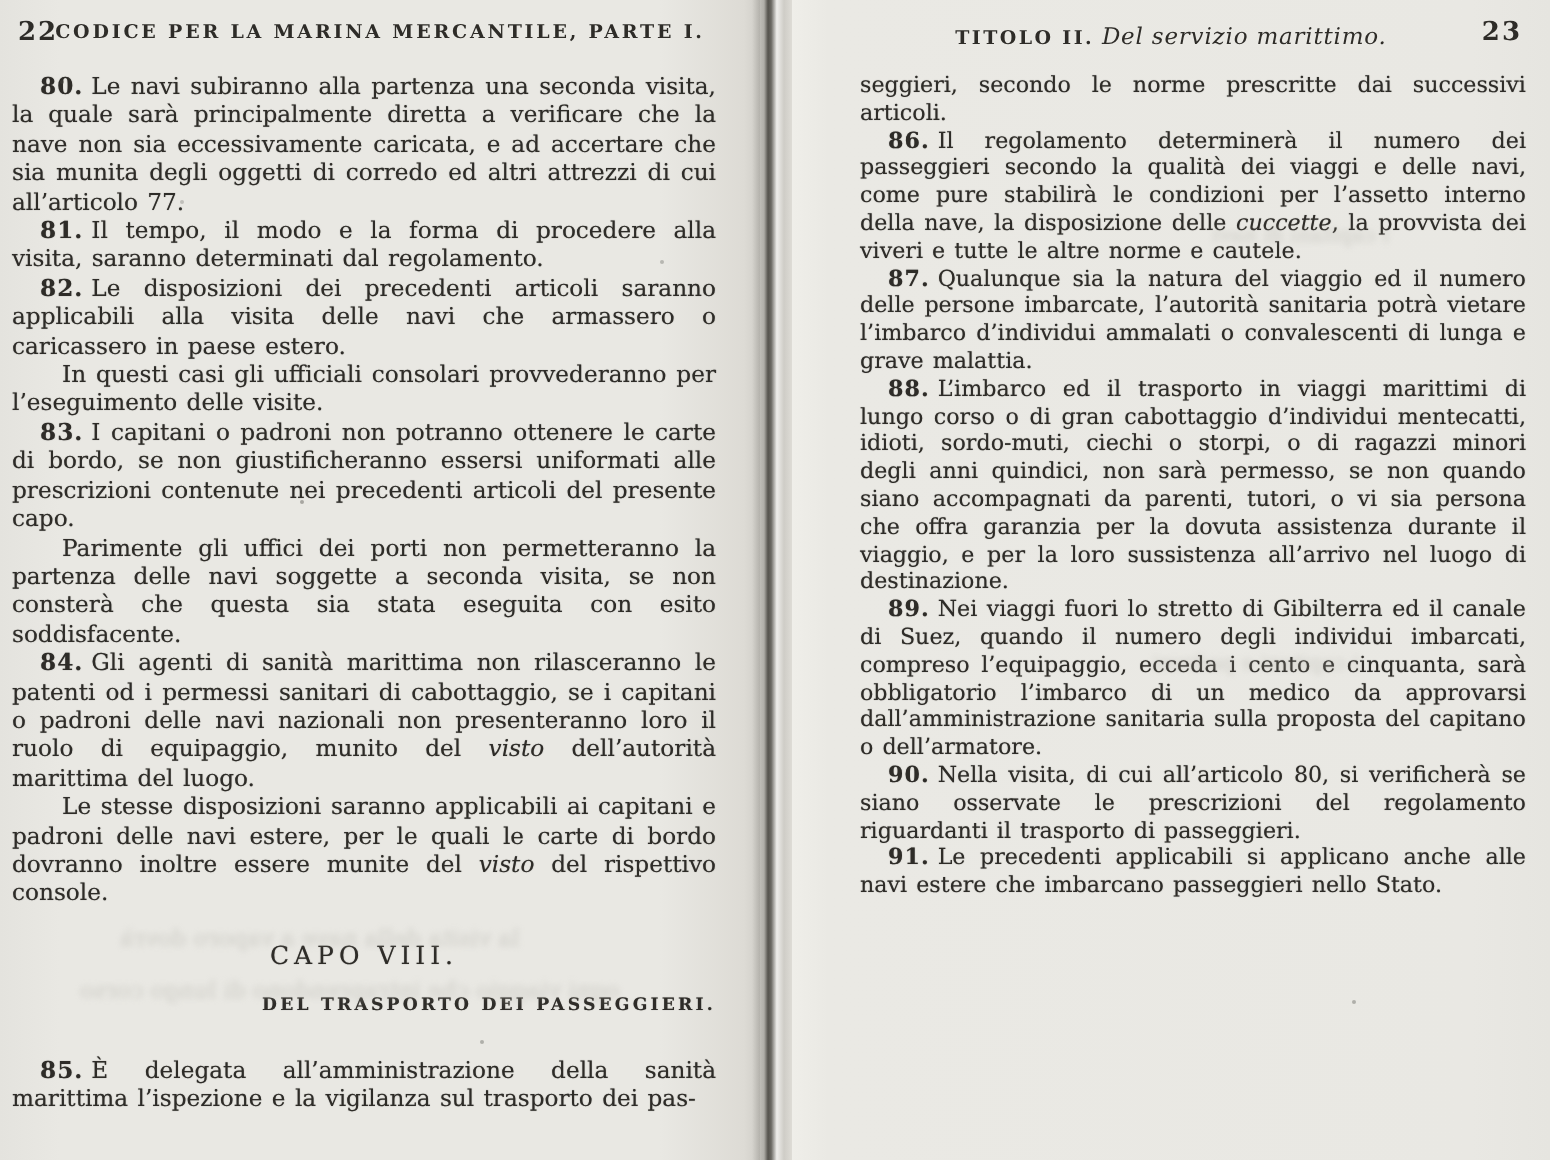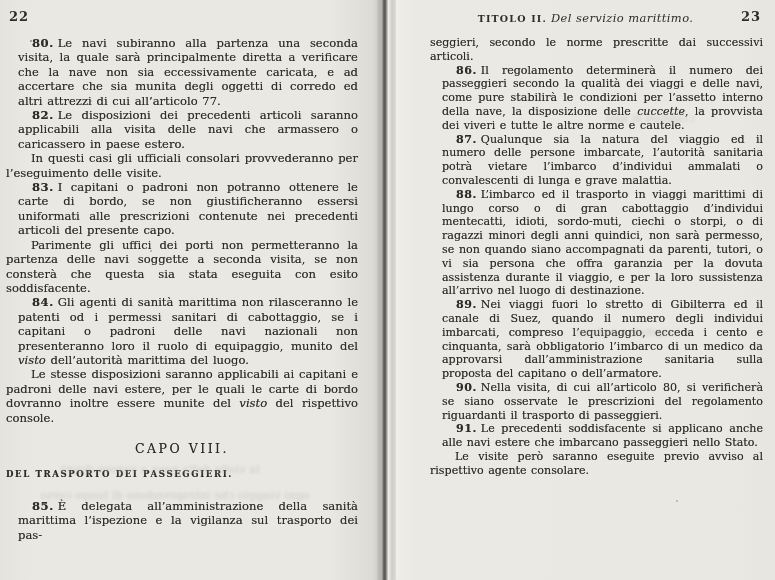--- a/index.html
+++ b/index.html
@@ -40,30 +40,30 @@
     font-size:9.5px;font-weight:bold;letter-spacing:1.4px;white-space:nowrap;
   }
   .page-right .running{font-weight:normal;letter-spacing:0.6px;font-size:10.5px;}
   .running .sc{font-weight:bold;letter-spacing:1.2px;font-size:9.5px;}
   .running .ital{font-style:italic;font-size:11.5px;letter-spacing:0.4px;}
   .tb{position:relative;}
   .tb-left{margin:7px 22px 0 6px;font-size:11.6px;line-height:14.4px;}
   .tb-right{margin:7px 12px 0 34px;font-size:11.1px;line-height:13.8px;}
   p.para{margin:0;text-align:justify;word-spacing:1px;
     text-shadow:0 0 0.5px rgba(46,44,40,0.55);}
-  p.p-num{text-indent:14px;margin-left:12px;}
+  p.p-num{text-indent:14px;}
   p.p-cont{text-indent:25px;}
   p.p-open{text-indent:0;}
   .pnum{font-weight:bold;margin-right:4px;letter-spacing:0.5px;}
   .capo{
     margin:17px 0 11px;text-align:center;font-weight:normal;
     font-size:12.5px;letter-spacing:2.5px;text-shadow:0 0 0.5px rgba(46,44,40,0.55);
   }
   .capo-sub{
-    margin:0 0 17px;text-align:left;font-weight:bold;
+    margin:0 0 17px;text-align:right;font-weight:bold;
     font-size:8.6px;letter-spacing:1.6px;text-shadow:0 0 0.4px rgba(46,44,40,0.5);
   }
   i{}
   
   .ghost{
     position:absolute;white-space:nowrap;color:#b7b6af;
     transform:scaleX(-1);filter:blur(1.6px);opacity:0.55;
     font-size:11.5px;pointer-events:none;
   }
   .specks{position:absolute;width:2px;height:2px;border-radius:50%;
@@ -75,23 +75,25 @@
                60px 60px 0 rgba(70,68,62,0.25);}
 </style>
 </head>
 <body>
 
 <div class="spread">
 
   <div class="page page-left">
     <div class="hdr">
       <span class="pagenum pn-left">22</span>
+      <span class="running">CODICE PER LA MARINA MERCANTILE, PARTE I.</span>
     </div>
     <div class="tb tb-left">
       <p class="para p-num"><span class="pnum">80.</span><span>Le navi subiranno alla partenza una seconda visita, la quale sarà principalmente diretta a verificare che la nave non sia eccessivamente caricata, e ad accertare che sia munita degli oggetti di corredo ed altri attrezzi di cui all’articolo 77.</span></p>
+      <p class="para p-num"><span class="pnum">81.</span><span>Il tempo, il modo e la forma di procedere alla visita, saranno determinati dal regolamento.</span></p>
       <p class="para p-num"><span class="pnum">82.</span><span>Le disposizioni dei precedenti articoli saranno applicabili alla visita delle navi che armassero o caricassero in paese estero.</span></p>
       <p class="para p-cont"><span>In questi casi gli ufficiali consolari provvederanno per l’eseguimento delle visite.</span></p>
       <p class="para p-num"><span class="pnum">83.</span><span>I capitani o padroni non potranno ottenere le carte di bordo, se non giustificheranno essersi uniformati alle prescrizioni contenute nei precedenti articoli del presente capo.</span></p>
       <p class="para p-cont"><span>Parimente gli uffici dei porti non permetteranno la partenza delle navi soggette a seconda visita, se non consterà che questa sia stata eseguita con esito soddisfacente.</span></p>
       <p class="para p-num"><span class="pnum">84.</span><span>Gli agenti di sanità marittima non rilasceranno le patenti od i permessi sanitari di cabottaggio, se i capitani o padroni delle navi nazionali non presenteranno loro il ruolo di equipaggio, munito del </span><i>visto</i><span> dell’autorità marittima del luogo.</span></p>
       <p class="para p-cont"><span>Le stesse disposizioni saranno applicabili ai capitani e padroni delle navi estere, per le quali le carte di bordo dovranno inoltre essere munite del </span><i>visto</i><span> del rispettivo console.</span></p>
       <h2 class="capo">CAPO VIII.</h2>
       <h3 class="capo-sub">DEL TRASPORTO DEI PASSEGGIERI.</h3>
       <p class="para p-num"><span class="pnum">85.</span><span>È delegata all’amministrazione della sanità marittima l’ispezione e la vigilanza sul trasporto dei pas-</span></p>
     </div>
@@ -107,21 +109,20 @@
       <span class="running"><span class="sc">TITOLO II.</span> <span class="ital">Del servizio marittimo.</span></span>
       <span class="pagenum pn-right">23</span>
     </div>
     <div class="tb tb-right">
       <p class="para p-open"><span>seggieri, secondo le norme prescritte dai successivi articoli.</span></p>
       <p class="para p-num"><span class="pnum">86.</span><span>Il regolamento determinerà il numero dei passeggieri secondo la qualità dei viaggi e delle navi, come pure stabilirà le condizioni per l’assetto interno della nave, la disposizione delle </span><i>cuccette</i><span>, la provvista dei viveri e tutte le altre norme e cautele.</span></p>
       <p class="para p-num"><span class="pnum">87.</span><span>Qualunque sia la natura del viaggio ed il numero delle persone imbarcate, l’autorità sanitaria potrà vietare l’imbarco d’individui ammalati o convalescenti di lunga e grave malattia.</span></p>
       <p class="para p-num"><span class="pnum">88.</span><span>L’imbarco ed il trasporto in viaggi marittimi di lungo corso o di gran cabottaggio d’individui mentecatti, idioti, sordo-muti, ciechi o storpi, o di ragazzi minori degli anni quindici, non sarà permesso, se non quando siano accompagnati da parenti, tutori, o vi sia persona che offra garanzia per la dovuta assistenza durante il viaggio, e per la loro sussistenza all’arrivo nel luogo di destinazione.</span></p>
       <p class="para p-num"><span class="pnum">89.</span><span>Nei viaggi fuori lo stretto di Gibilterra ed il canale di Suez, quando il numero degli individui imbarcati, compreso l’equipaggio, ecceda i cento e cinquanta, sarà obbligatorio l’imbarco di un medico da approvarsi dall’amministrazione sanitaria sulla proposta del capitano o dell’armatore.</span></p>
       <p class="para p-num"><span class="pnum">90.</span><span>Nella visita, di cui all’articolo 80, si verificherà se siano osservate le prescrizioni del regolamento riguardanti il trasporto di passeggieri.</span></p>
-      <p class="para p-num"><span class="pnum">91.</span><span>Le precedenti soddisfacente si applicano anche alle navi estere che imbarcano passeggieri nello Stato.</span></p>
-      <p class="para p-cont"><span>Le visite però saranno eseguite previo avviso al rispettivo agente consolare.</span></p>
+      <p class="para p-num"><span class="pnum">91.</span><span>Le precedenti applicabili si applicano anche alle navi estere che imbarcano passeggieri nello Stato.</span></p>
     </div>
     <div class="ghost" style="left:210px;top:112px;font-size:10.5px;">i capitani di navi</div>
     <div class="ghost" style="left:180px;top:326px;font-size:10.5px;">i capitani e padroni</div>
     <div class="specks" style="left:320px;top:70px;"></div>
   </div>
 
 </div>
 
 </body></html>

